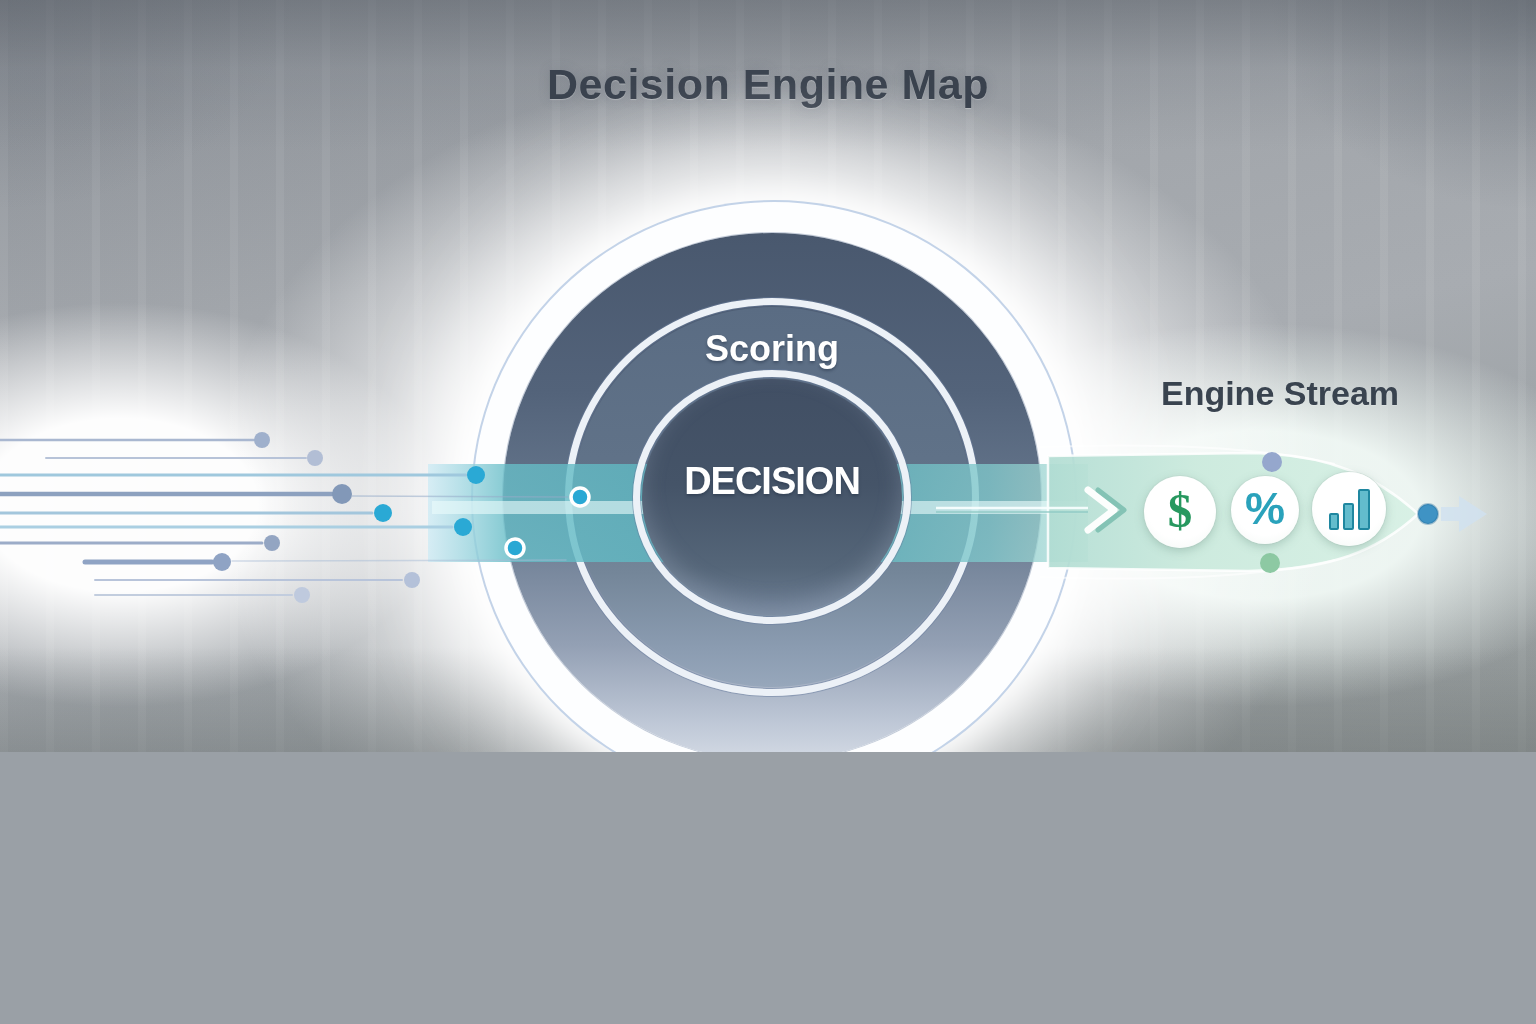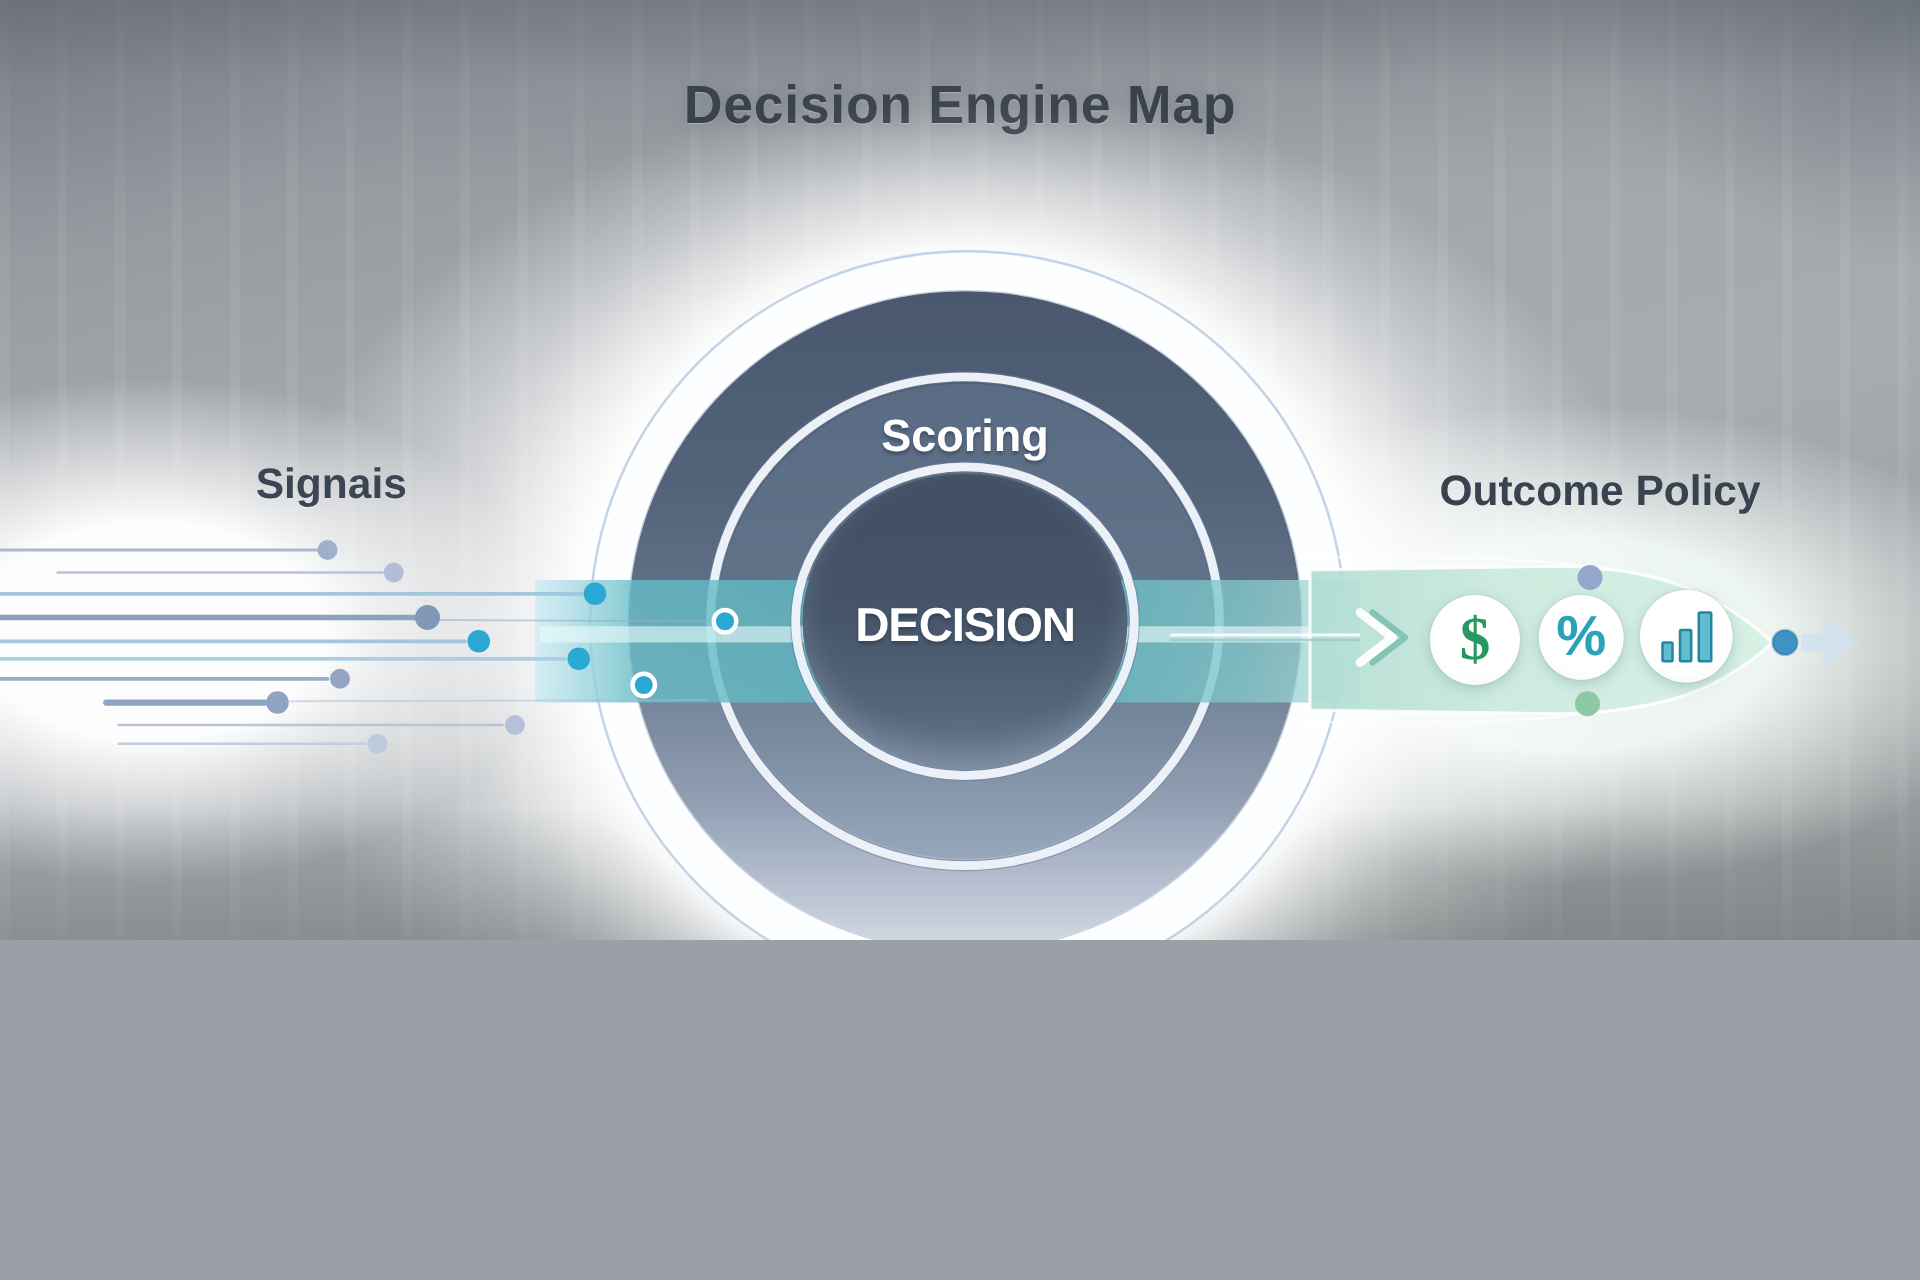--- a/index.html
+++ b/index.html
@@ -46,21 +46,21 @@
   }
   .core-ring{left:633px;top:370px;width:278px;height:254px;border-width:7px;}
   .core-disc{
     left:642px;top:379px;width:260px;height:236px;
     background:linear-gradient(180deg,#414f64 0%,#455468 45%,#556679 80%,#6c7d93 100%);
     box-shadow:inset 0 -10px 22px rgba(190,205,225,0.25);
   }
   .ring-label{color:#fff;font-weight:bold;text-shadow:0 2px 3px rgba(30,45,65,0.45);}
   .policy-label{left:503px;top:248px;width:538px;font-size:38px;}
   .scoring-label{left:574px;top:328px;width:396px;font-size:36px;}
-  .core-label{left:642px;top:458px;width:260px;font-size:38px;letter-spacing:-1px;line-height:1.22;margin-top:20px;}
+  .core-label{left:642px;top:458px;width:260px;font-size:38px;letter-spacing:-1px;line-height:1.22;}
   .icon-circle{
     position:absolute;border-radius:50%;
     background:radial-gradient(circle at 50% 40%, #ffffff 60%, #f1f6f3 100%);
     box-shadow:0 3px 10px rgba(100,140,125,0.35), 0 0 0 1px rgba(200,220,212,0.5);
     display:flex;align-items:center;justify-content:center;
   }
   .dollar-glyph{font-family:"Liberation Serif", serif;font-size:49px;font-weight:bold;color:#27985f;line-height:1;padding-bottom:4px;}
   .percent-glyph{font-size:45px;font-weight:bold;color:#2aa2bb;line-height:1;padding-bottom:3px;}
   .bars{display:flex;align-items:flex-end;gap:4px;height:42px;}
   .bar{background:rgba(72,176,196,0.85);border:2px solid #1f87a0;border-radius:2px;box-sizing:border-box;}
@@ -96,21 +96,20 @@
   </svg>
 
   <div class="ellipse white-ring core-ring" style="z-index:40"></div>
   <div class="ellipse core-disc" style="z-index:42"></div>
 
   <div class="label ring-label scoring-label" style="z-index:50">Scoring</div>
   <div class="label ring-label core-label" style="z-index:50">
     <div>DECISION</div>
   </div>
 
-  <div class="label side-label" style="left:165px;top:368px;width:200px;z-index:50">Signais</div>
 
   <svg width="1536" height="1024" style="z-index:38">
     <g stroke-linecap="round">
       <line x1="0" y1="440" x2="254" y2="440" stroke="#a9b7d0" stroke-width="2.5"></line>
       <line x1="46" y1="458" x2="306" y2="458" stroke="#b7c3d8" stroke-width="2"></line>
       <line x1="0" y1="475" x2="466" y2="475" stroke="#9fc8dd" stroke-width="3"></line>
       <line x1="0" y1="494" x2="332" y2="494" stroke="#8da1bf" stroke-width="4.5"></line>
       <line x1="352" y1="496" x2="568" y2="497" stroke="rgba(150,172,200,0.55)" stroke-width="1.5"></line>
       <line x1="0" y1="513" x2="372" y2="513" stroke="#a3c6dc" stroke-width="3"></line>
       <line x1="0" y1="527" x2="452" y2="527" stroke="#aacfe2" stroke-width="3"></line>
@@ -129,21 +128,21 @@
       <circle cx="463" cy="527" r="9" fill="#2aa9d5"></circle>
       <circle cx="272" cy="543" r="8" fill="#93a5c2"></circle>
       <circle cx="580" cy="497" r="9" fill="#29a8d4" stroke="#ffffff" stroke-width="3.5"></circle>
       <circle cx="515" cy="548" r="9" fill="#29a8d4" stroke="#ffffff" stroke-width="3.5"></circle>
       <circle cx="222" cy="562" r="9" fill="#8fa3c4"></circle>
       <circle cx="412" cy="580" r="8" fill="#b4c1d9"></circle>
       <circle cx="302" cy="595" r="8" fill="#bfcade"></circle>
     </g>
   </svg>
 
-  <div class="label side-label" style="left:1130px;top:374px;width:300px;z-index:50;color:#39434f">Outcome Policy</div>
+  <div class="label side-label" style="left:1130px;top:374px;width:300px;z-index:50;color:#39434f">Engine Stream</div>
 
   <svg width="1536" height="1024" style="z-index:35">
     <defs>
       <linearGradient id="streamGrad" x1="0" y1="0" x2="1" y2="0">
         <stop offset="0" stop-color="rgba(176,220,210,0.9)"></stop>
         <stop offset="0.4" stop-color="rgba(203,234,221,0.95)"></stop>
         <stop offset="1" stop-color="rgba(214,240,228,0.9)"></stop>
       </linearGradient>
     </defs>
     <path d="M 1048 456 L 1248 453 C 1330 454 1378 477 1418 514 C 1378 551 1330 570 1248 571 L 1048 568 Z" fill="url(#streamGrad)" stroke="rgba(255,255,255,0.85)" stroke-width="2.5"></path>

